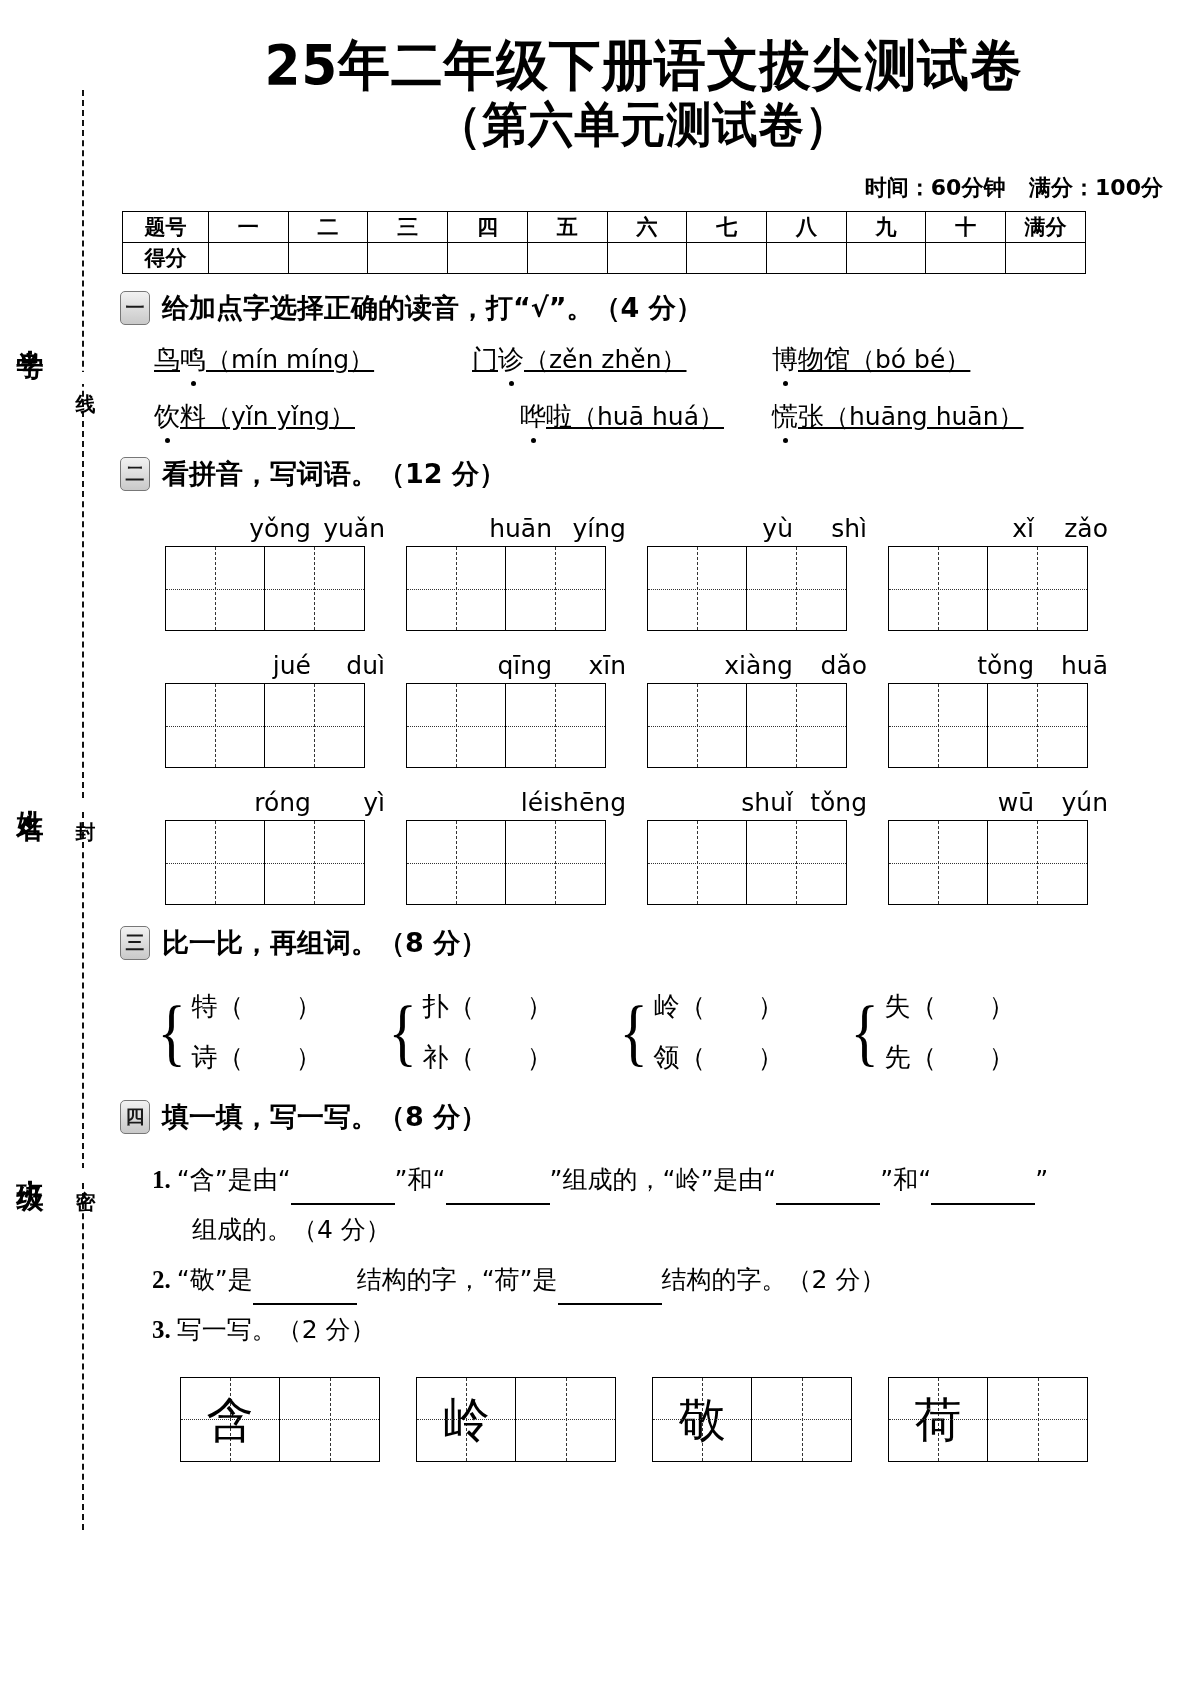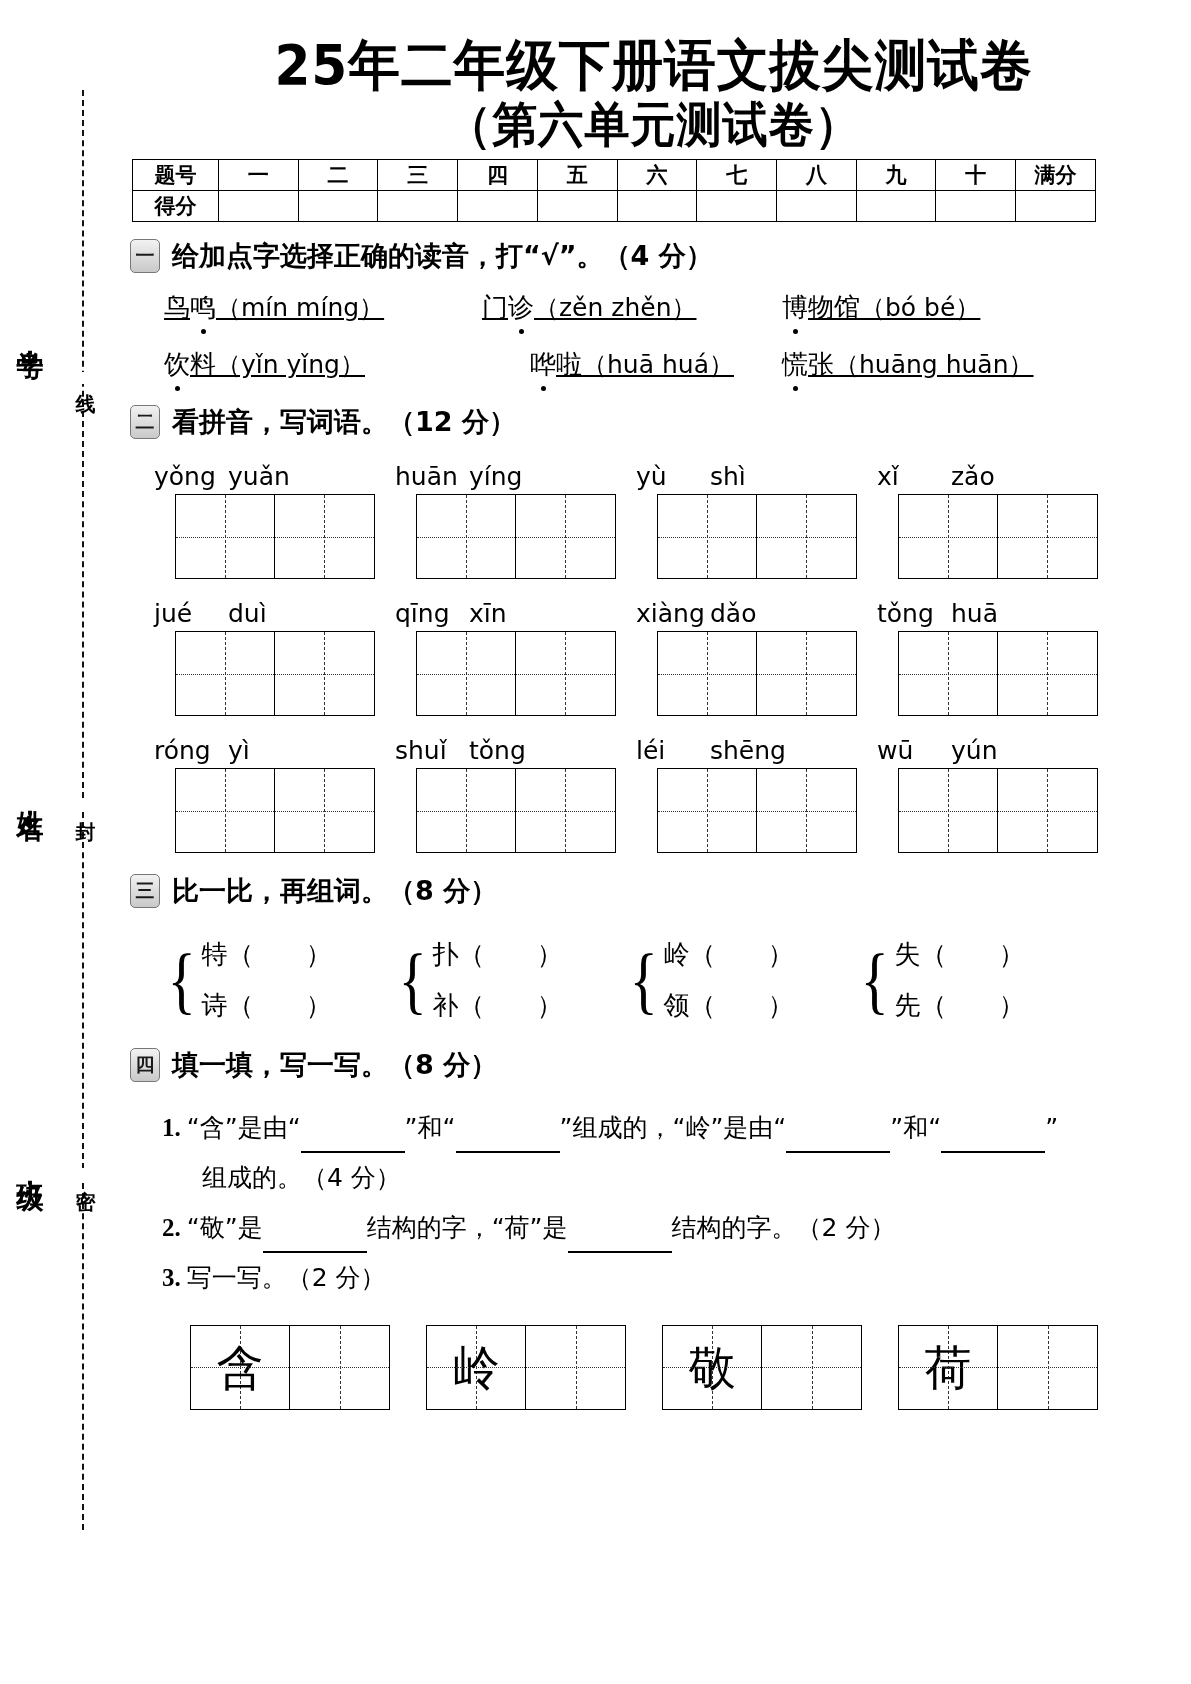--- a/index.html
+++ b/index.html
@@ -56,21 +56,21 @@
     font-size: 20px;
     padding: 6px 0;
   }
   .seal-word.w1 { top: 372px; }
   .seal-word.w2 { top: 800px; }
   .seal-word.w3 { top: 1168px; }
 
   
   .page {
     position: absolute;
-    left: 112px; top: 0;
+    left: 102px; top: 0;
     width: 1079px; height: 1516px;
     padding: 0 4px 0 8px;
   }
 
   
   .title-block { text-align: center; padding-top: 34px; }
   .title-1, .title-2 {
     font-family: "DejaVu Sans", sans-serif;
     font-weight: bold;
     line-height: 1.14;
@@ -173,21 +173,21 @@
   .pr2 .i2 { width: 300px; text-align: center; }
 
   
   .grid-rows { margin-top: 22px; padding-left: 34px; }
   .grid-row {
     display: flex;
     margin-bottom: 20px;
   }
   .grid-cell-group { width: 241px; }
   .grid-pinyin {
-    text-align: left;
+    text-align: right;
     font-family: "DejaVu Sans", sans-serif;
     font-size: 25px;
     margin-bottom: 3px;
     white-space: nowrap;
   }
   .grid-pinyin i { font-style: normal; display: inline-block; min-width: 74px; }
   .tianzi {
     display: flex;
     width: 200px;
     margin: 0 auto;
@@ -279,20 +279,24 @@
   <div class="seal-word w3">密</div>
 </div>
 
 <div class="page">
 
   <div class="title-block">
     <div class="title-1">25年二年级下册语文拔尖测试卷</div>
     <div class="title-2">（第六单元测试卷）</div>
   </div>
 
+  <div class="meta-line">
+    <span>时间：60分钟</span>
+    <span>满分：100分</span>
+  </div>
 
   <table class="score-table">
     <tbody>
       <tr>
         <td class="head-col">题号</td>
         <td>一</td>
         <td>二</td>
         <td>三</td>
         <td>四</td>
         <td>五</td>
@@ -420,28 +424,28 @@
 
     <div class="grid-row">
       <div class="grid-cell-group">
         <div class="grid-pinyin"><i>róng</i><i>yì</i></div>
         <div class="tianzi">
             <div class="sq"></div>
             <div class="sq"></div>
           </div>
       </div>
       <div class="grid-cell-group">
+        <div class="grid-pinyin"><i>léi</i><i>shēng</i></div>
+        <div class="tianzi">
+            <div class="sq"></div>
+            <div class="sq"></div>
+          </div>
+      </div>
+      <div class="grid-cell-group">
         <div class="grid-pinyin"><i>shuǐ</i><i>tǒng</i></div>
-        <div class="tianzi">
-            <div class="sq"></div>
-            <div class="sq"></div>
-          </div>
-      </div>
-      <div class="grid-cell-group">
-        <div class="grid-pinyin"><i>léi</i><i>shēng</i></div>
         <div class="tianzi">
             <div class="sq"></div>
             <div class="sq"></div>
           </div>
       </div>
       <div class="grid-cell-group">
         <div class="grid-pinyin"><i>wū</i><i>yún</i></div>
         <div class="tianzi">
             <div class="sq"></div>
             <div class="sq"></div>

